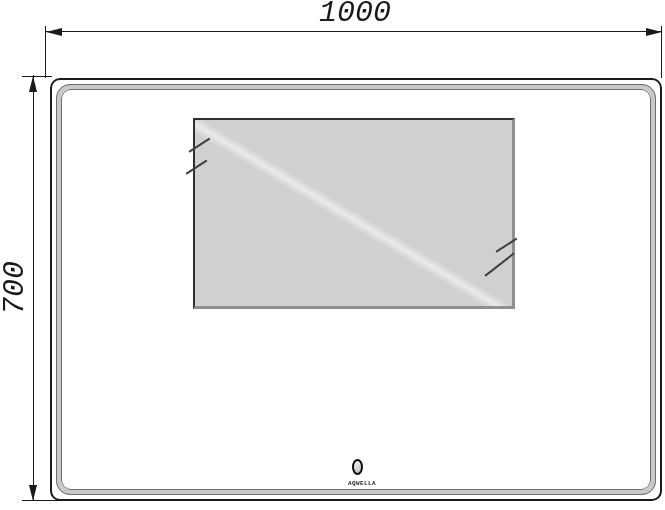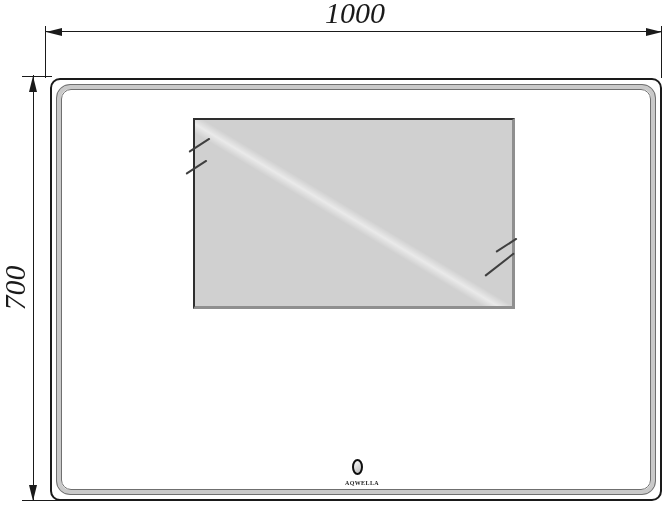--- a/index.html
+++ b/index.html
@@ -8,21 +8,21 @@
     --band-edge:#6f6f6f;
     --screen-fill:#d0d0d0;
     --screen-shadow:#8f8f8f;
     --screen-edge:#2e2e2e;
     --stroke:#3f3f3f;
     --bg:#ffffff;
   }
   html,body{margin:0;padding:0;background:var(--bg);}
   .canvas{
     position:relative;width:665px;height:510px;background:var(--bg);
-    font-family:Liberation Serif, serif;overflow:hidden;
+    font-family:Liberation Mono, monospace;overflow:hidden;
   }
   
   .dim-label{
     position:absolute;color:var(--line);font-style:italic;
     font-size:30px;line-height:32px;text-align:center;white-space:nowrap;
   }
   .dim-label.horizontal{left:255px;top:-3px;width:200px;}
   .dim-label.vertical{left:-44px;top:271px;width:120px;height:34px;transform:rotate(-90deg);}
   .dim-line{position:absolute;background:var(--line);}
   .dim-line.h{left:46px;top:31px;width:616px;height:1px;}

